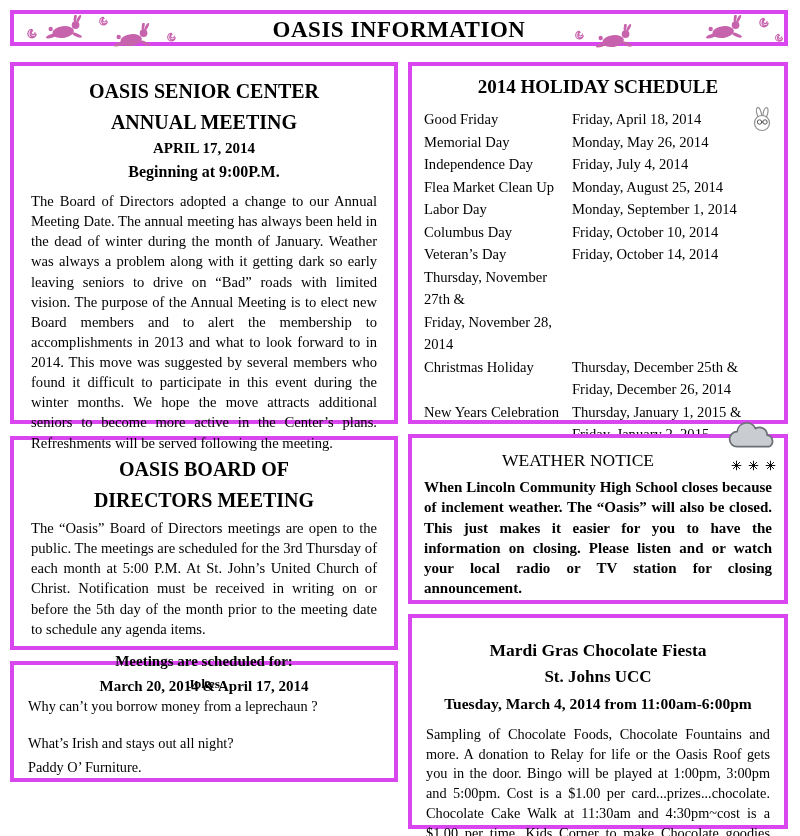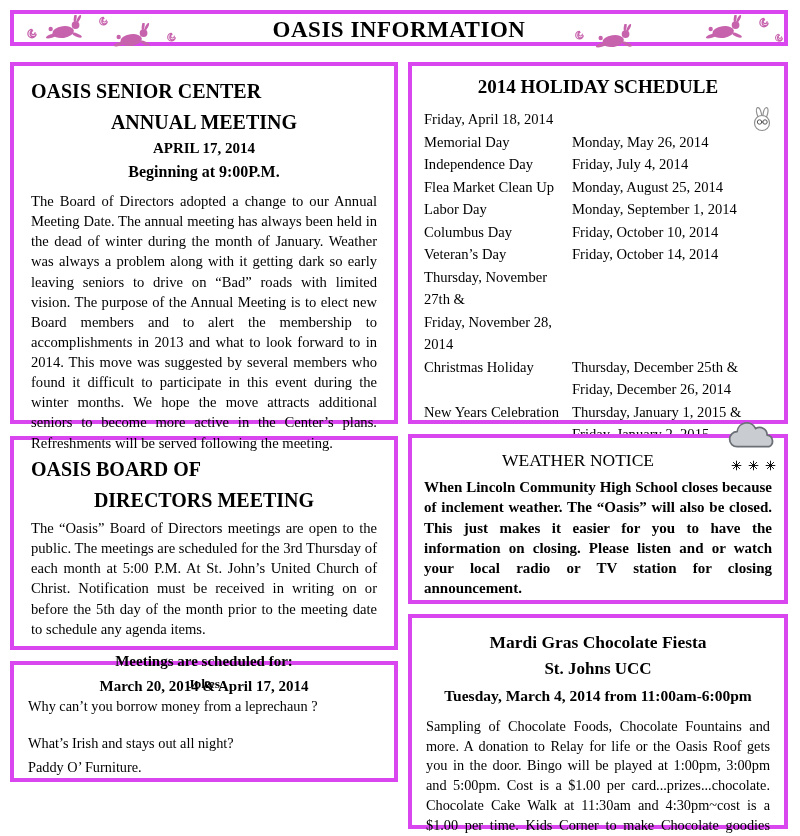--- a/index.html
+++ b/index.html
@@ -12,21 +12,21 @@
   .header-title{position:absolute;left:0;right:0;top:3px;text-align:center;
     font-size:23px;font-weight:bold;letter-spacing:.5px;}
   .deco{position:absolute;line-height:0;}
 
   
   .col-left{position:absolute;left:10px;top:62px;width:388px;}
   .col-right{position:absolute;left:408px;top:62px;width:380px;}
 
   
   .annual{height:362px;padding:8px 17px;}
-  .h-big{text-align:left;font-size:20px;font-weight:bold;margin:6px 0 2px;}
+  .h-big{text-align:center;font-size:20px;font-weight:bold;margin:6px 0 2px;}
   .h-big2{text-align:center;font-size:20px;font-weight:bold;margin:8px 0 6px;}
   .h-date{text-align:center;font-size:15px;font-weight:bold;margin:6px 0 4px;}
   .h-time{text-align:center;font-size:16px;font-weight:bold;margin:6px 0 10px;}
   .body-text{font-size:14.6px;line-height:1.38;text-align:justify;}
 
   
   .holiday{height:362px;padding:6px 12px;position:relative;}
   .holiday-title{text-align:center;font-size:19px;font-weight:bold;margin:4px 0 10px;}
   .hrow{display:grid;grid-template-columns:148px 1fr;font-size:14.6px;line-height:22.5px;}
   .hdate{white-space:pre-line;}
@@ -46,21 +46,21 @@
 
   
   .weather{margin-top:10px;height:170px;padding:6px 12px 8px;position:relative;}
   .weather-title{text-align:center;font-size:17.5px;margin:6px 40px 6px 0;}
   .weather-body{font-size:15px;font-weight:bold;line-height:1.35;text-align:justify;}
   .weather-icon{position:absolute;right:4px;top:-16px;text-align:center;}
   .snowrow{margin-top:-2px;}
   .snowrow svg{margin:0 1px;}
 
   
-  .mardi{margin-top:10px;height:215px;padding:8px 14px;}
+  .mardi{margin-top:10px;height:215px;padding:16px 14px;}
   .mardi-title{text-align:center;font-size:17.5px;font-weight:bold;margin:6px 0 4px;}
   .mardi-sub{text-align:center;font-size:17px;font-weight:bold;margin:6px 0 4px;}
   .mardi-date{text-align:center;font-size:15.5px;font-weight:bold;margin:8px 0 12px;}
   .mardi-body{font-size:14.3px;line-height:1.38;text-align:justify;}
 </style>
 </head>
 <body>
 
 <div class="page">
 
@@ -190,20 +190,21 @@
             <ellipse cx="11" cy="7" rx="2.2" ry="5.5" transform="rotate(-15 11 7)"></ellipse>
             <ellipse cx="17.5" cy="7" rx="2.2" ry="5.5" transform="rotate(12 17.5 7)"></ellipse>
             <circle cx="14" cy="17" r="7.5"></circle>
           </g>
           <circle cx="11.5" cy="16" r="2.2" fill="none" stroke="#555" stroke-width="1"></circle>
           <circle cx="17" cy="16" r="2.2" fill="none" stroke="#555" stroke-width="1"></circle>
           <path d="M13.5 16 h1.8" stroke="#555" stroke-width="1"></path>
         </svg>
       </span>
       <div class="hrow">
+          <span>Good Friday</span>
           <span class="hdate">Friday, April 18, 2014</span>
         </div>
       <div class="hrow">
           <span>Memorial Day</span>
           <span class="hdate">Monday, May 26, 2014</span>
         </div>
       <div class="hrow">
           <span>Independence Day</span>
           <span class="hdate">Friday, July 4, 2014</span>
         </div>

